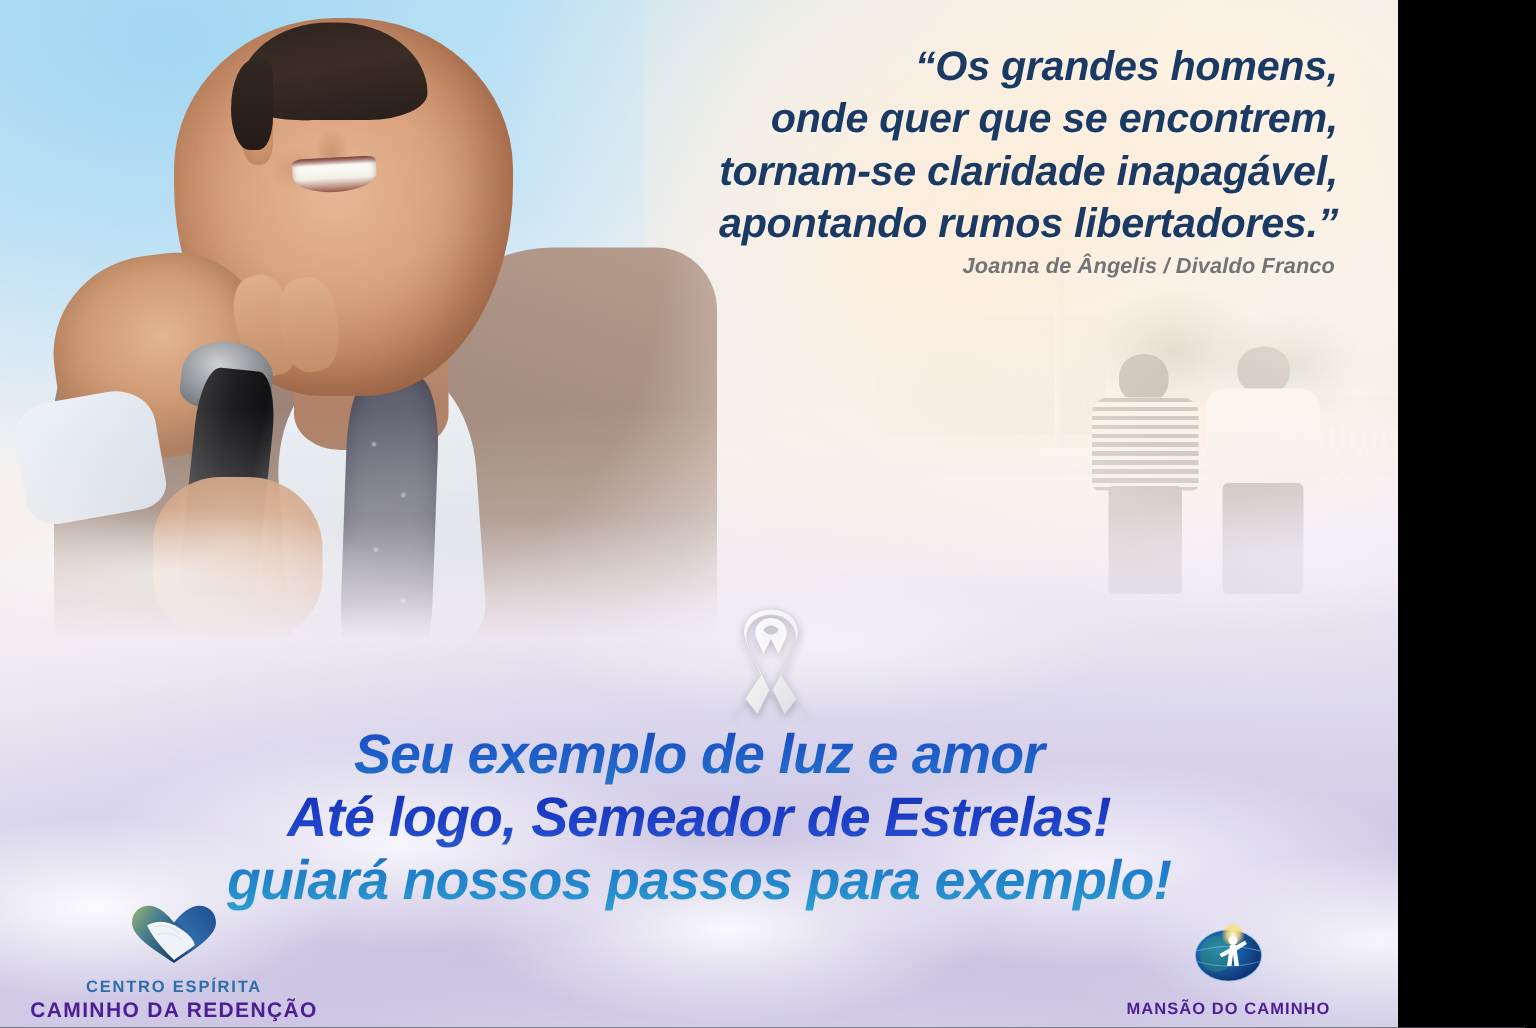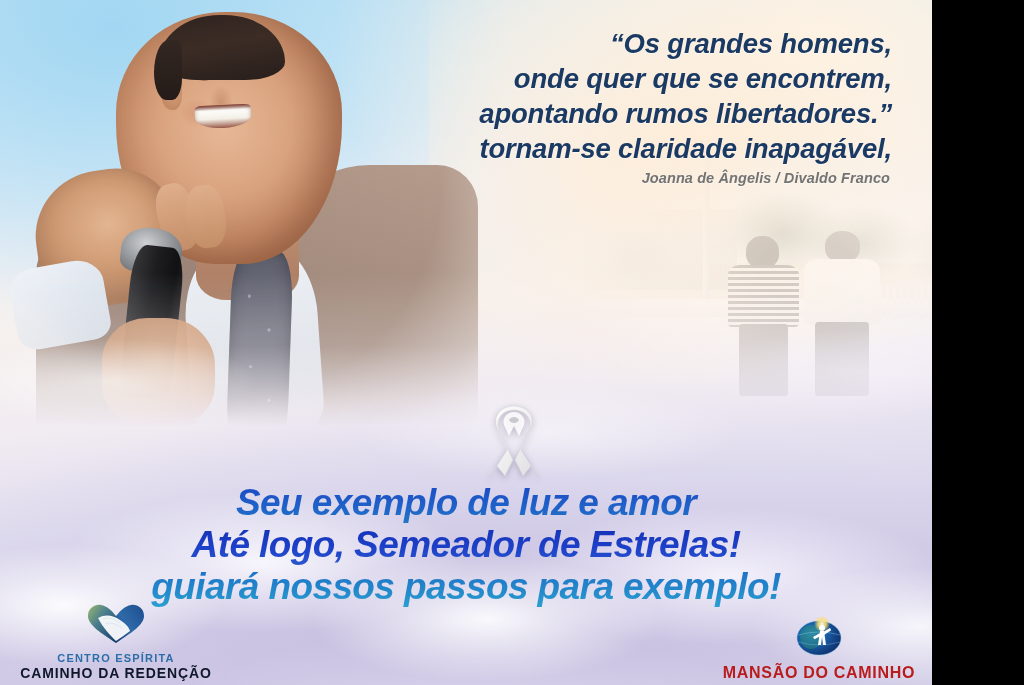--- a/index.html
+++ b/index.html
@@ -314,24 +314,24 @@
 
   
   .logo-left  { position: absolute; left: 6px;  bottom: 4px; width: 220px; text-align: center; }
   .logo-right { position: absolute; right: 8px; bottom: 4px; width: 210px; text-align: center; }
   .logo-mark  { display: block; margin: 0 auto 2px; }
   .logo-line1 {
     display: block; color: #2e6ea8; font-weight: bold;
     font-size: 11px; letter-spacing: 1.2px; line-height: 13px;
   }
   .logo-line2 {
-    display: block; color: #0f172a; font-weight: bold;
+    display: block; color: #4c1d95; font-weight: bold;
     font-size: 14px; letter-spacing: .9px; line-height: 16px;
   }
-  .logo-right .logo-line2 { font-size: 16px; letter-spacing: .7px; color: #b91c1c; }
+  .logo-right .logo-line2 { font-size: 11px; letter-spacing: .7px; color: #4c1d95; }
 </style>
 </head>
 <body>
 
 <div id="poster">
 
   <div class="bg-sky"></div>
   <div class="bg-warmglow"></div>
 
   <div class="bg-photo">
@@ -380,22 +380,22 @@
     <div class="p-mic"></div>
     <div class="p-mic-hand"></div>
   </div>
 
   <div class="clouds2"></div>
   <div class="clouds"></div>
 
   <div class="quote">
     <span class="ql">“Os grandes homens,</span>
     <span class="ql">onde quer que se encontrem,</span>
+    <span class="ql">tornam-se claridade inapagável,</span>
     <span class="ql">apontando rumos libertadores.”</span>
-    <span class="ql">tornam-se claridade inapagável,</span>
   </div>
   <div class="quote-author">Joanna de Ângelis / Divaldo Franco</div>
 
   <div class="ribbon">
     <svg viewBox="0 0 58 78" width="58" height="78" aria-hidden="true">
       <defs>
         <linearGradient id="rbg" x1="0" y1="0" x2="1" y2="1">
           <stop offset="0%" stop-color="#ffffff"></stop>
           <stop offset="45%" stop-color="#f2f2f3"></stop>
           <stop offset="100%" stop-color="#dcdcdf"></stop>

